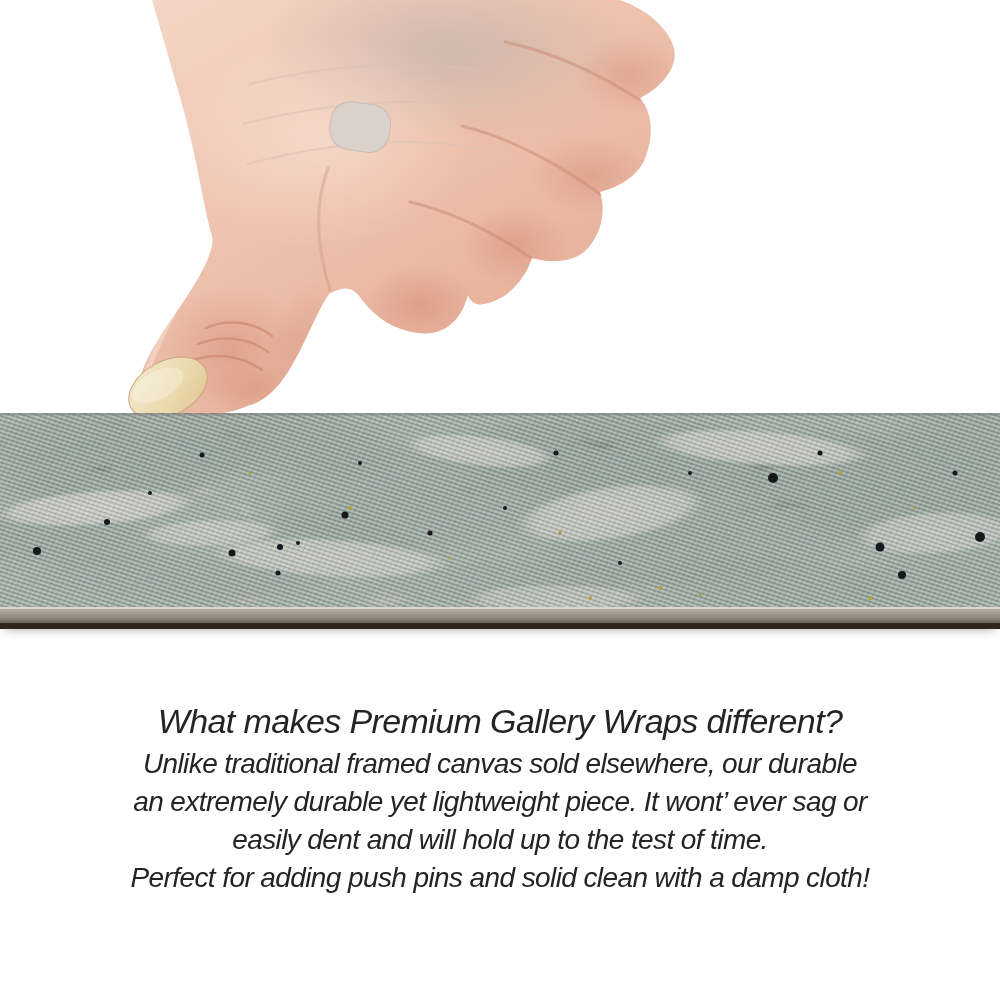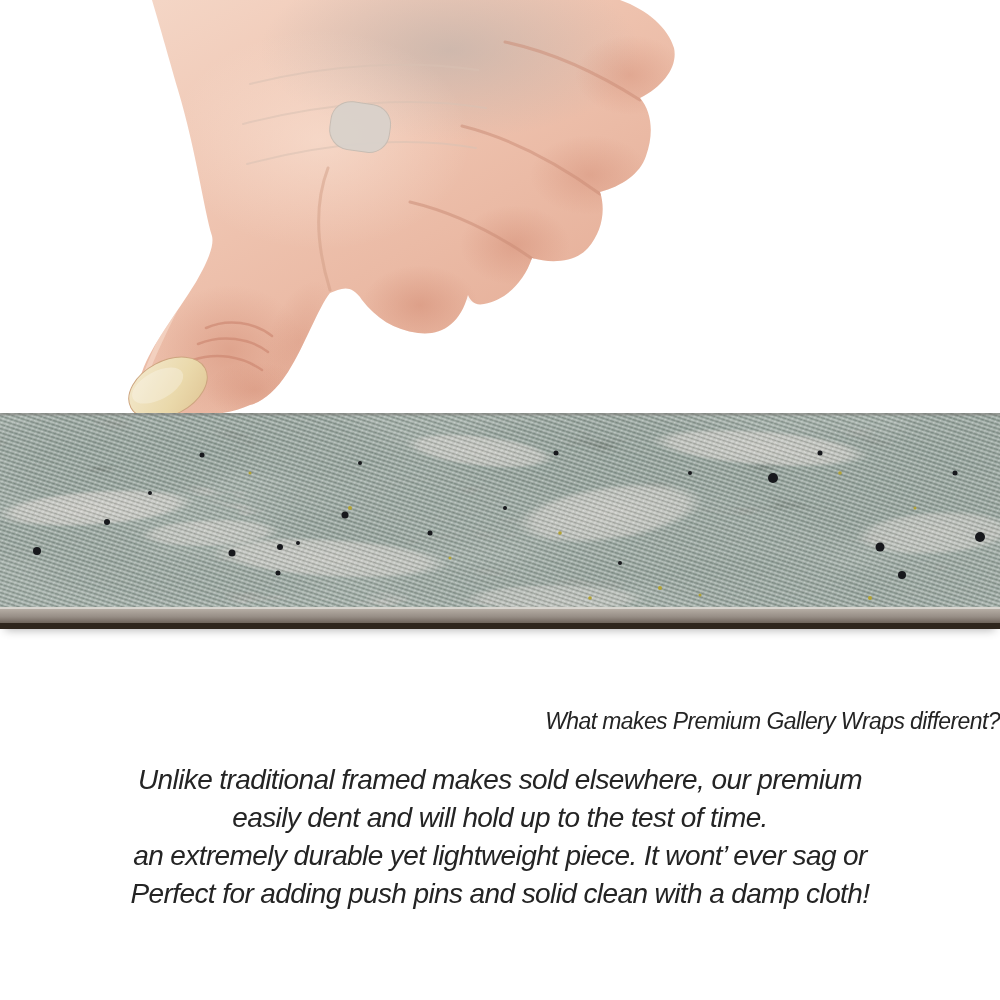--- a/index.html
+++ b/index.html
@@ -11,21 +11,21 @@
   .strip{
     position:absolute;top:413px;left:0;width:1000px;height:216px;
     box-shadow:0 6px 9px -5px rgba(0,0,0,0.30);
   }
   .strip svg{display:block;width:100%;height:100%;}
   .text-block{
     position:absolute;top:699px;left:0;width:1000px;text-align:center;
     font-style:italic;color:#242424;
   }
   .heading{
-    font-size:23px;line-height:44px;letter-spacing:-0.6px;margin-bottom:18px;text-align:right;
+    font-size:34px;line-height:44px;letter-spacing:-0.6px;margin-bottom:2px;
   }
   .bline{font-size:28px;line-height:38px;letter-spacing:-0.6px;}
 </style>
 </head>
 <body>
 
 <div class="stage">
 
   <svg class="hand" width="1000" height="418" viewBox="0 0 1000 418" aria-hidden="true">
     <defs>
@@ -237,20 +237,20 @@
 
       <rect y="194" width="1000" height="2" fill="#d8d5cf"></rect>
       <rect y="196" width="1000" height="14" fill="url(#edgeGrad)"></rect>
       <rect y="210" width="1000" height="6" fill="#2e251c"></rect>
     </svg>
   </div>
 
   <div class="text-block" style="color: rgb(36, 36, 36);">
     <div class="heading">What makes Premium Gallery Wraps different?</div>
     <div>
-      <div class="bline">Unlike traditional framed makes sold elsewhere, our premium</div>
+      <div class="bline">Unlike traditional framed canvas sold elsewhere, our durable</div>
+      <div class="bline">an extremely durable yet lightweight piece. It wont’ ever sag or</div>
       <div class="bline">easily dent and will hold up to the test of time.</div>
-      <div class="bline">an extremely durable yet lightweight piece. It wont’ ever sag or</div>
       <div class="bline">Perfect for adding push pins and solid clean with a damp cloth!</div>
     </div>
   </div>
 
 </div>
 
 </body></html>

